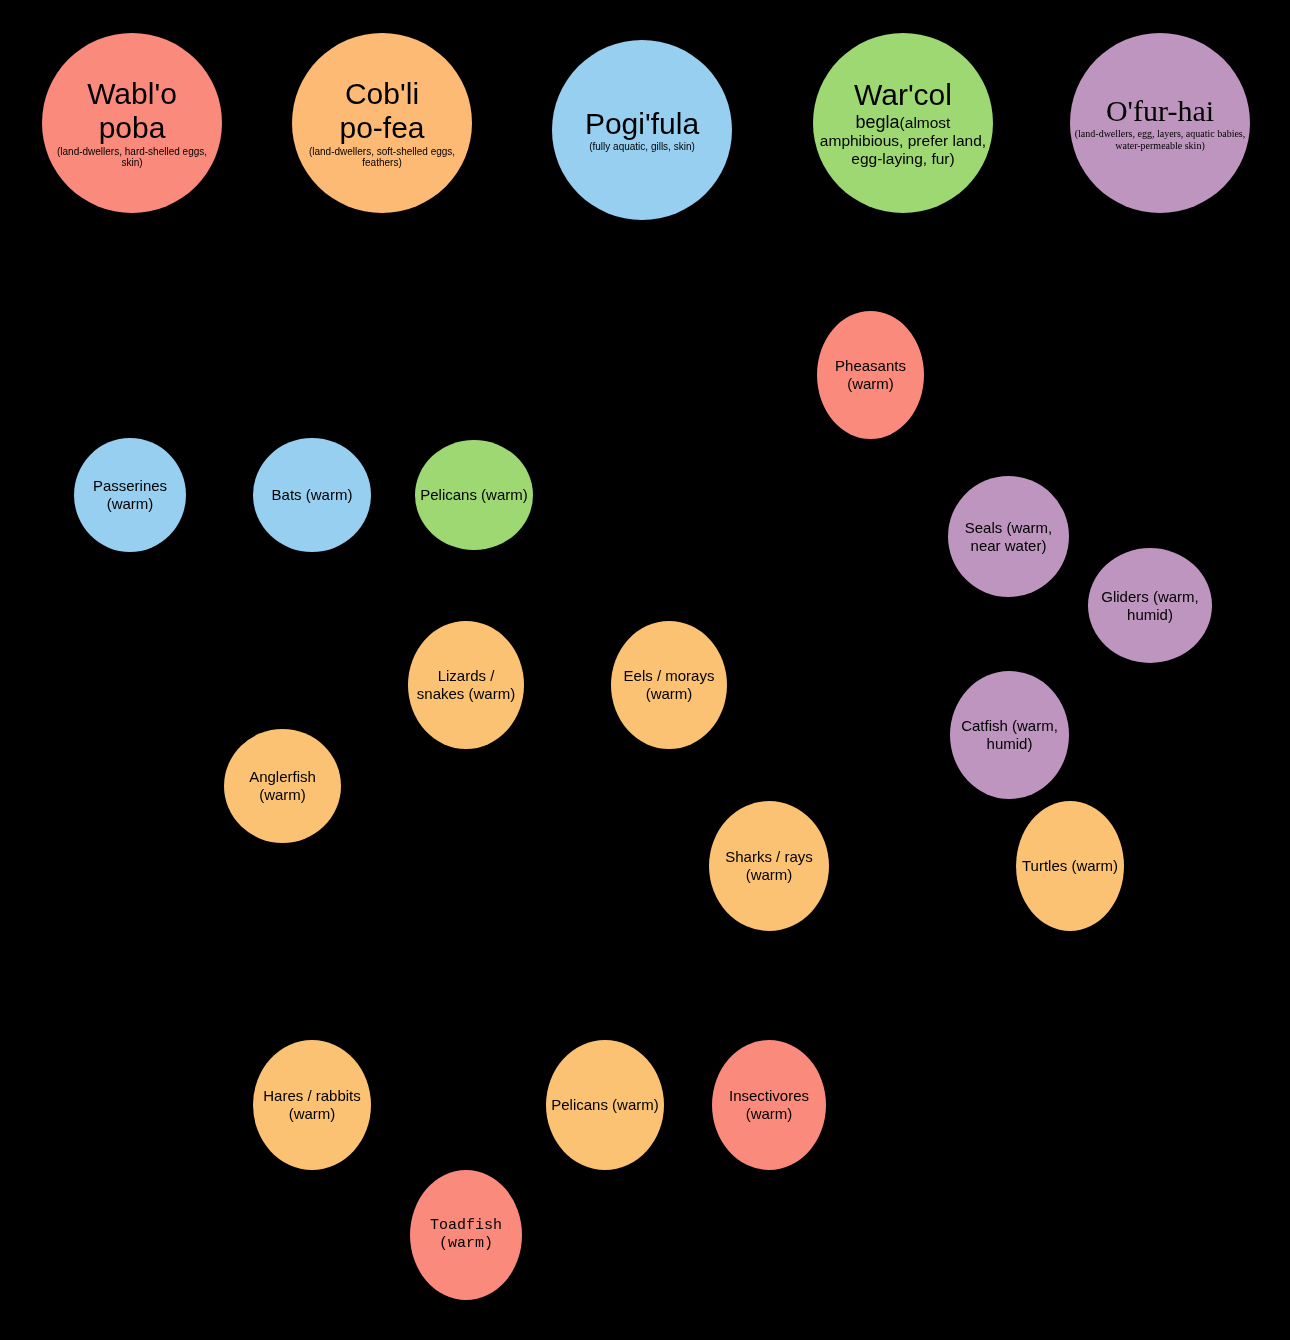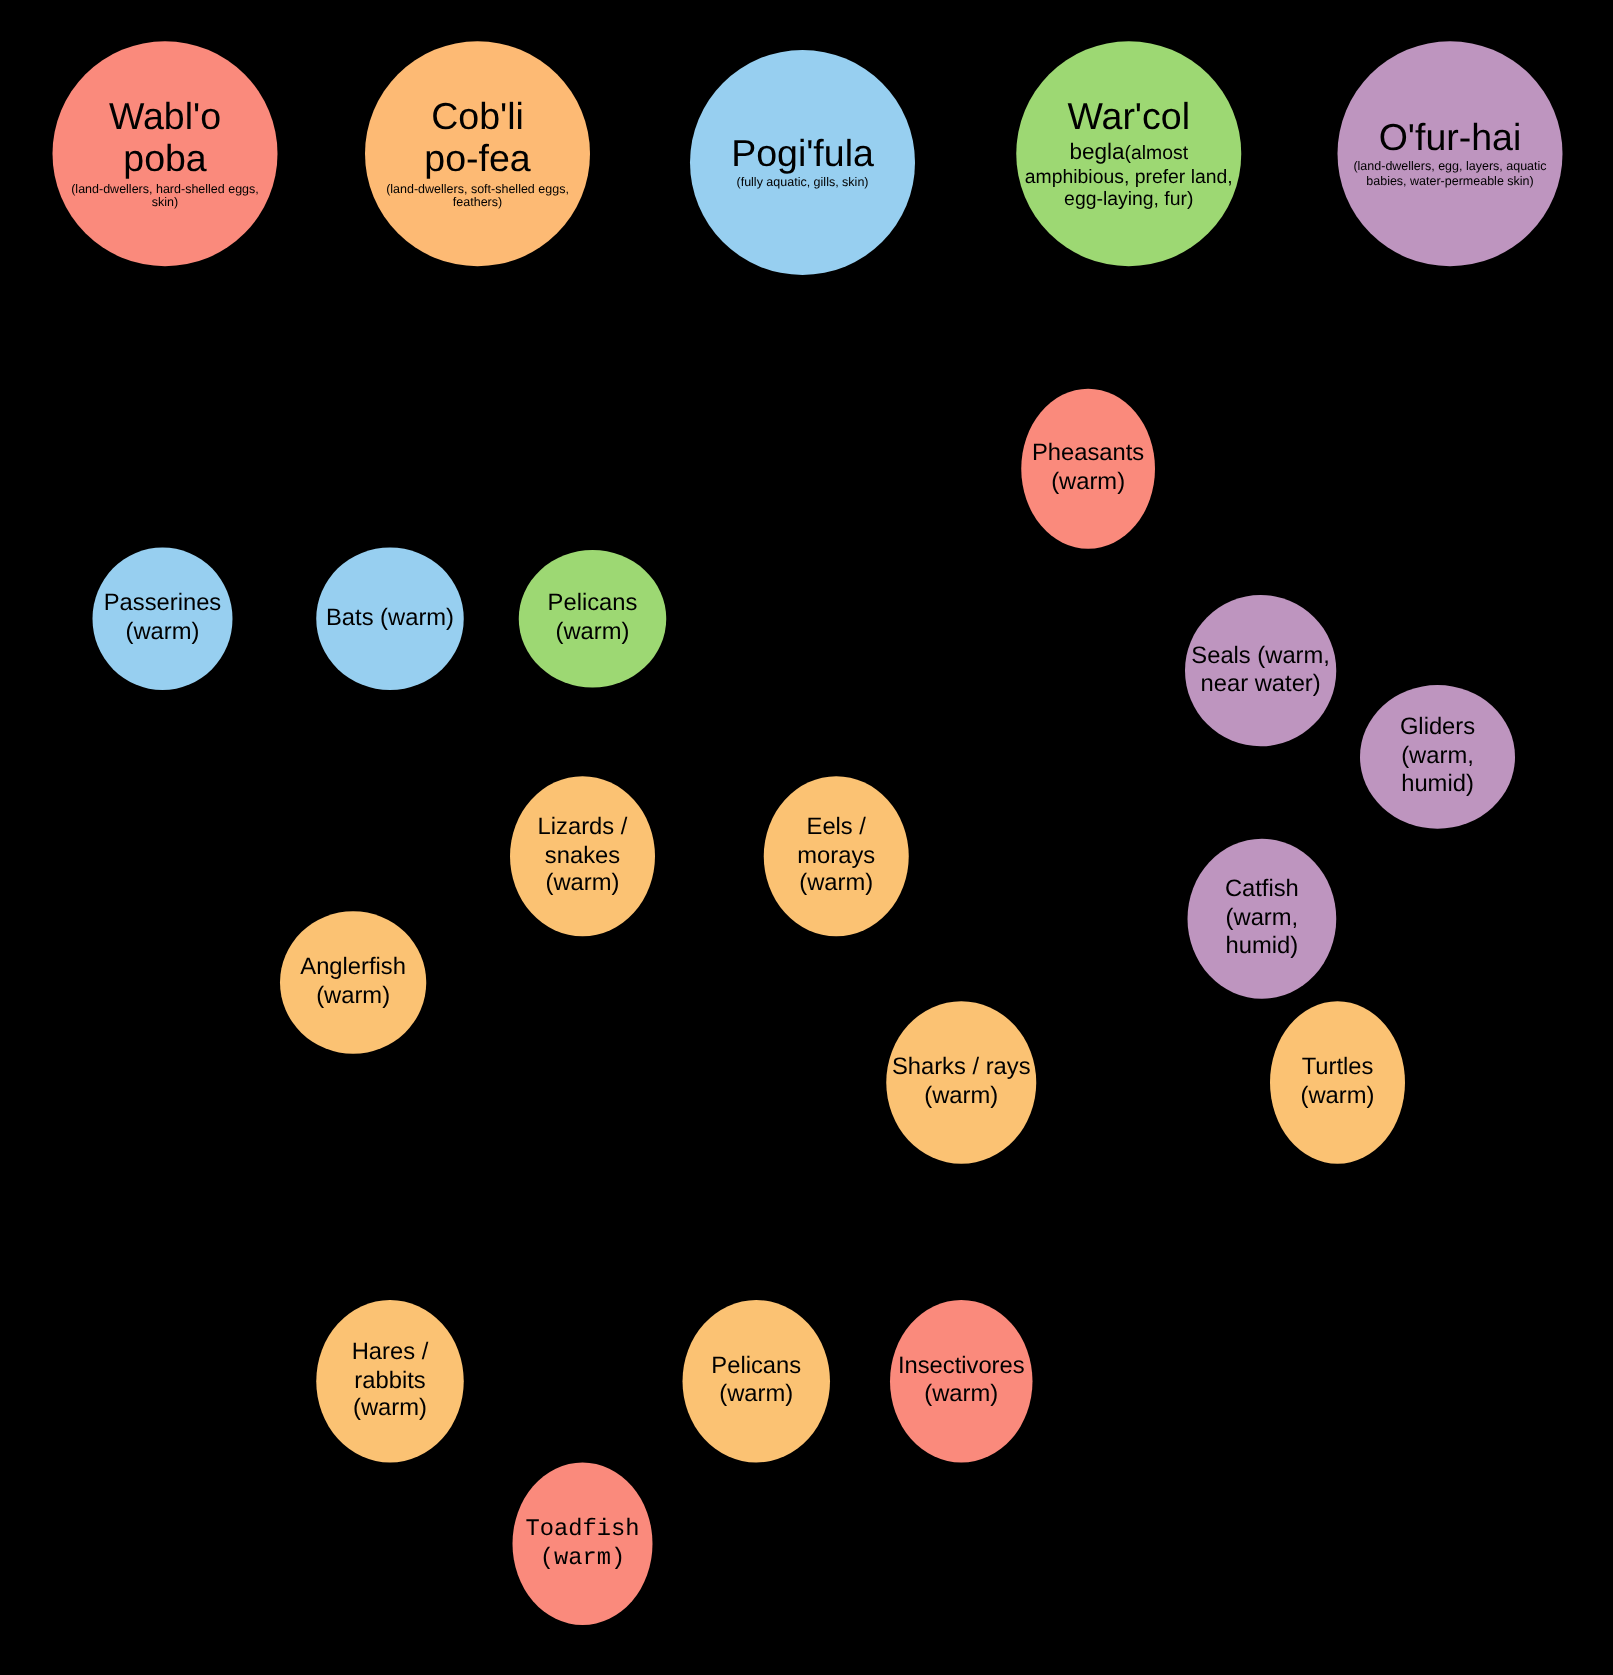--- a/index.html
+++ b/index.html
@@ -55,21 +55,21 @@
     font-size: 30px;
     line-height: 1.14;
   }
   .taxon .desc-block {
     display: block;
     font-size: 10px;
     line-height: 1.17;
   }
   
   .leaf .lbl {
-    font-size: 19px;
+    font-size: 15px;
     line-height: 1.2;
     text-align: center;
   }
 </style>
 </head>
 <body style="background: rgb(0, 0, 0);">
 
 <div id="canvas">
 
   <div class="node taxon" style="left:42px; top:33px; width:180px; height:180px; background:#FA8A7C;">
@@ -95,21 +95,21 @@
     </span>
   </div>
 
   <div class="node taxon" style="left:813px; top:33px; width:180px; height:180px; background:#9DD873;">
     <span class="lbl">
       <span class="title-block">War'col</span>
       <span class="title">begla</span><span class="desc">(almost amphibious, prefer land, egg-laying, fur)</span>
     </span>
   </div>
 
-  <div class="node taxon" style="left:1070px; top:33px; width:180px; height:180px; background:#BE95BF;">
+  <div class="node taxon" style="left:1070px; top:33px; width:180px; height:180px; background:#BE95BF;font-family:Liberation Serif, serif;">
     <span class="lbl">
       <span class="title-block">O'fur-hai</span>
       <span class="desc-block">(land-dwellers, egg, layers, aquatic babies, water-permeable skin)</span>
     </span>
   </div>
 
   <div class="node leaf" style="left:817px; top:311px; width:107px; height:128px; background:#FA8A7C;">
     <span class="lbl">Pheasants (warm)</span>
   </div>
 

